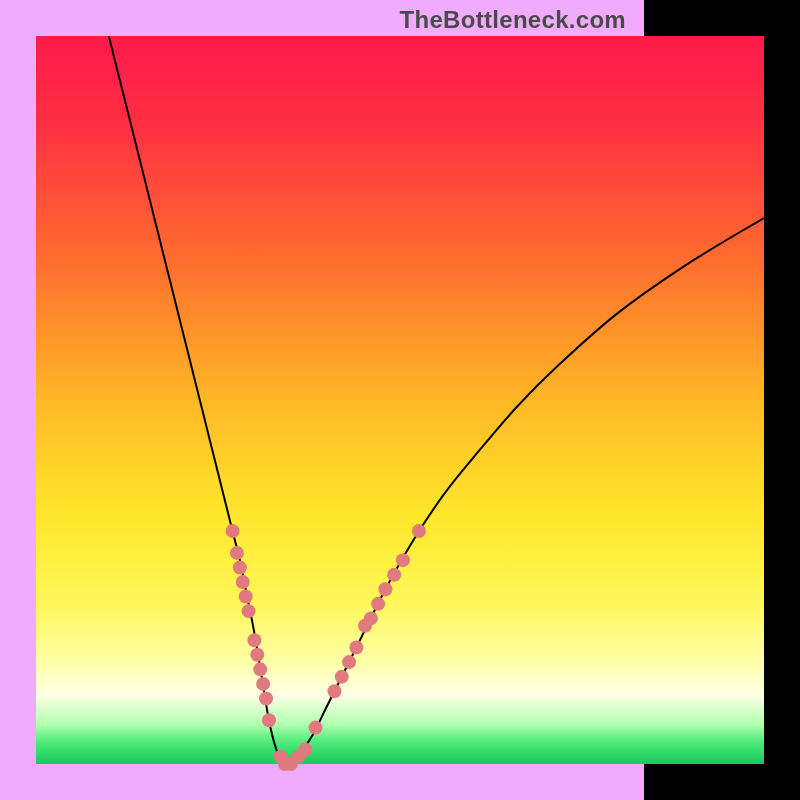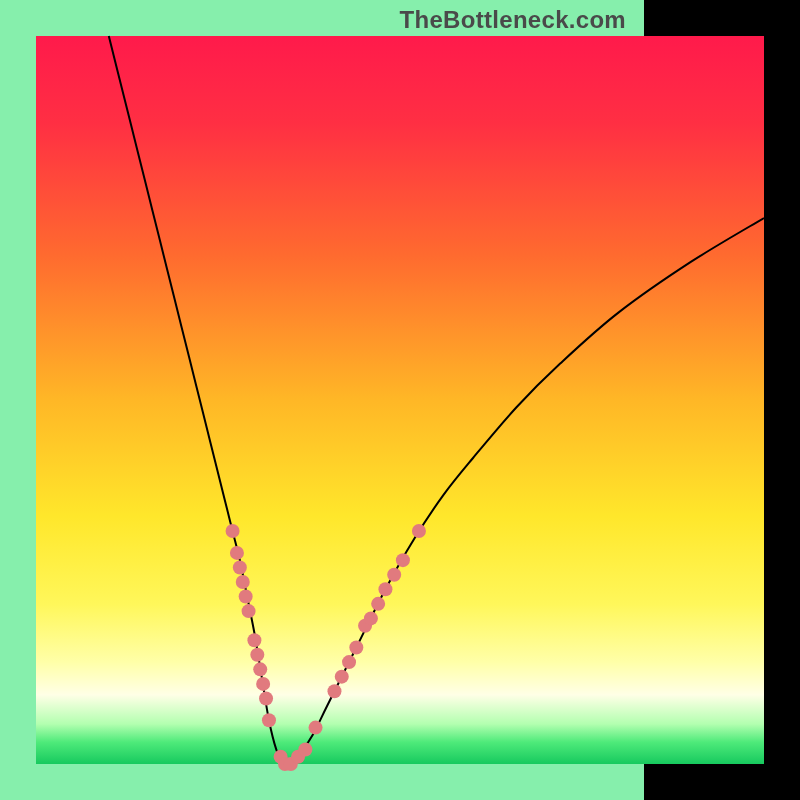--- a/index.html
+++ b/index.html
@@ -10,21 +10,21 @@
     overflow: hidden;
     background: #000;
     font-family: Arial, Helvetica, sans-serif;
   }
   .frame {
     position: absolute;
     left: 0;
     top: 0;
     width: 644px;
     height: 800px;
-    background: #86efac;
+    background: #f0abfc;
   }
   .plot-area {
     position: absolute;
     left: 36px;
     top: 36px;
     width: 728px;
     height: 728px;
     
   }
   .gradient {

